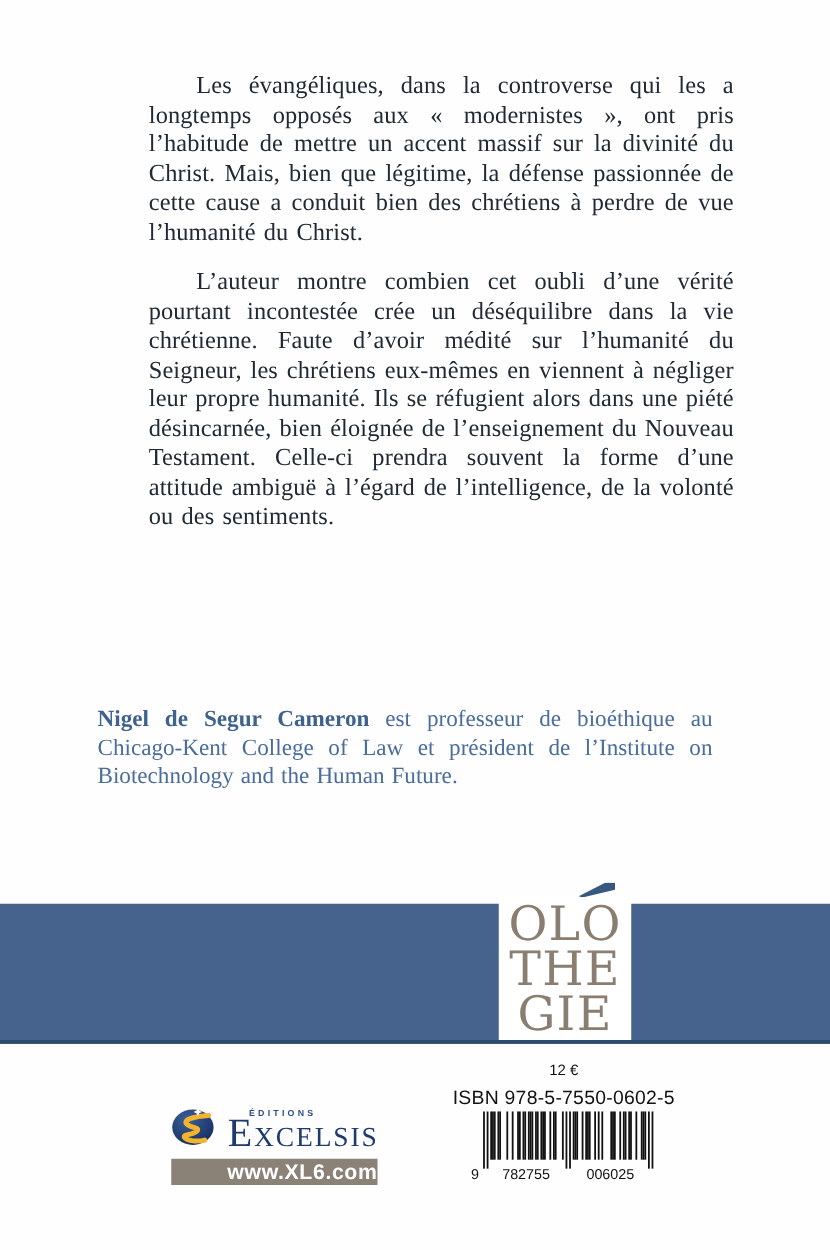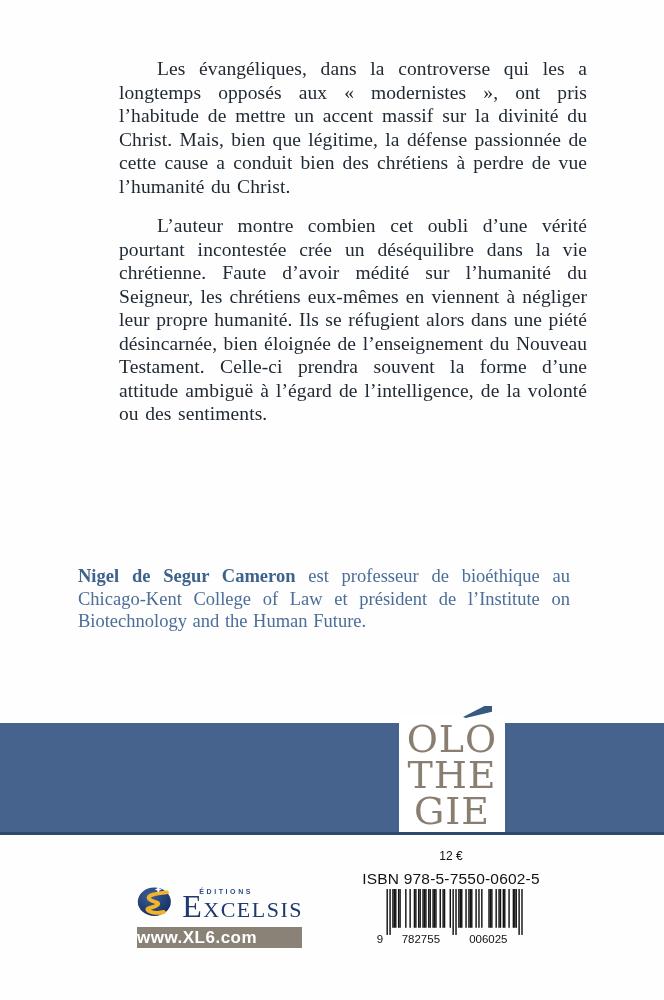--- a/index.html
+++ b/index.html
@@ -52,21 +52,21 @@
     font-family:"Liberation Sans",sans-serif;font-size:7px;font-weight:bold;
     letter-spacing:2.6px;color:var(--editions-blue);margin:7px 0 0 17px;
   }
   .excelsis{
     font-size:32px;line-height:22px;color:var(--publisher-blue);
     font-variant:small-caps;letter-spacing:1.5px;
   }
   .website{
     margin-top:6px;width:165px;height:21px;background:var(--website-bar);
     color:#fff;font-family:"Liberation Sans",sans-serif;font-weight:bold;
-    font-size:17px;line-height:21px;text-align:left;letter-spacing:.5px;
+    font-size:17px;line-height:21px;text-align:right;letter-spacing:.5px;
   }
   
   .commerce{position:absolute;left:360px;top:847px;width:182px;text-align:center;
     font-family:"Liberation Sans",sans-serif;color:var(--barcode-ink);}
   .price{font-size:12px;line-height:18px;}
   .isbn{font-size:15.5px;line-height:17px;margin-top:5px;letter-spacing:.2px;}
   .barcode{margin-top:2px;}
   .barcode svg{display:block;margin:0 auto;}
   .barcode svg rect{fill:var(--barcode-ink);}
   .barcode svg text{font-family:"Liberation Sans",sans-serif;font-size:8px;fill:var(--barcode-ink);}

